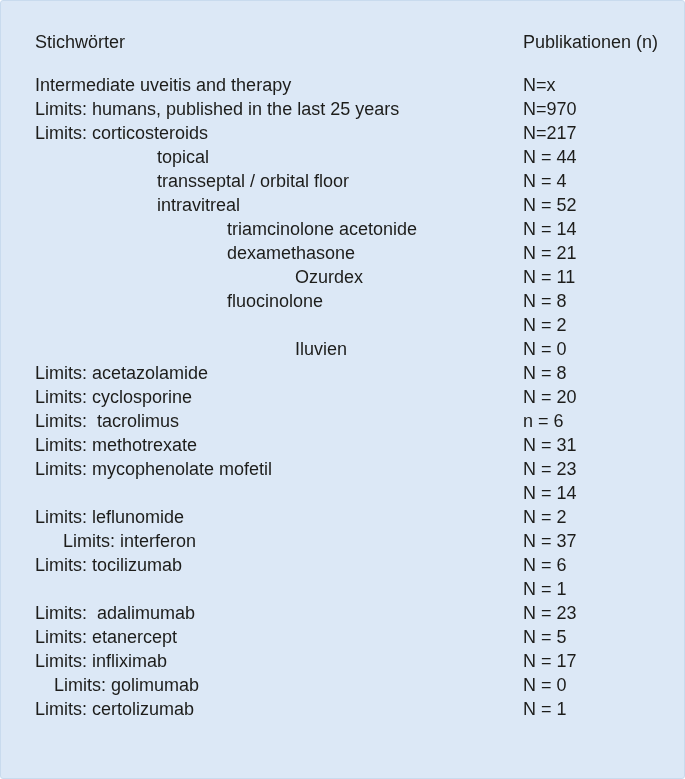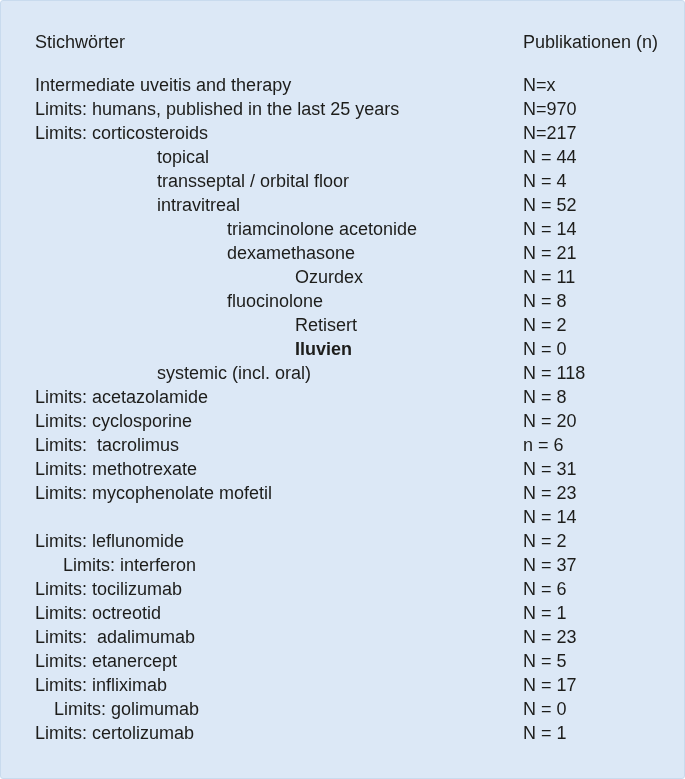--- a/index.html
+++ b/index.html
@@ -98,33 +98,28 @@
     <span class="row-label" style="padding-left: 260px; margin-top: 44px;">Ozurdex</span>
     <span class="row-value">N = 11</span>
   </div>
 
   <div class="row">
     <span class="row-label" style="padding-left: 192px;">fluocinolone</span>
     <span class="row-value">N = 8</span>
   </div>
 
   <div class="row">
-    <span class="row-label" style="padding-left: 260px;">Retisert</span>
     <span class="row-value">N = 2</span>
   </div>
 
   <div class="row">
-    <span class="row-label" style="padding-left: 260px; font-weight: bold;">Iluvien</span>
+    <span class="row-label" style="padding-left: 260px;">Iluvien</span>
     <span class="row-value">N = 0</span>
   </div>
 
-  <div class="row">
-    <span class="row-label" style="padding-left: 122px;">systemic (incl. oral)</span>
-    <span class="row-value">N = 118</span>
-  </div>
 
   <div class="row">
     <span class="row-label" style="padding-left: 0px;">Limits: acetazolamide</span>
     <span class="row-value">N = 8</span>
   </div>
 
   <div class="row">
     <span class="row-label" style="padding-left: 0px;">Limits: cyclosporine</span>
     <span class="row-value">N = 20</span>
   </div>
@@ -157,21 +152,20 @@
     <span class="row-label" style="padding-left: 0px; margin-left: 28px;">Limits: interferon</span>
     <span class="row-value">N = 37</span>
   </div>
 
   <div class="row">
     <span class="row-label" style="padding-left: 0px;">Limits: tocilizumab</span>
     <span class="row-value">N = 6</span>
   </div>
 
   <div class="row">
-    <span class="row-label" style="padding-left: 0px;">Limits: octreotid</span>
     <span class="row-value">N = 1</span>
   </div>
 
   <div class="row">
     <span class="row-label" style="padding-left: 0px;">Limits:  adalimumab</span>
     <span class="row-value">N = 23</span>
   </div>
 
   <div class="row">
     <span class="row-label" style="padding-left: 0px;">Limits: etanercept</span>

